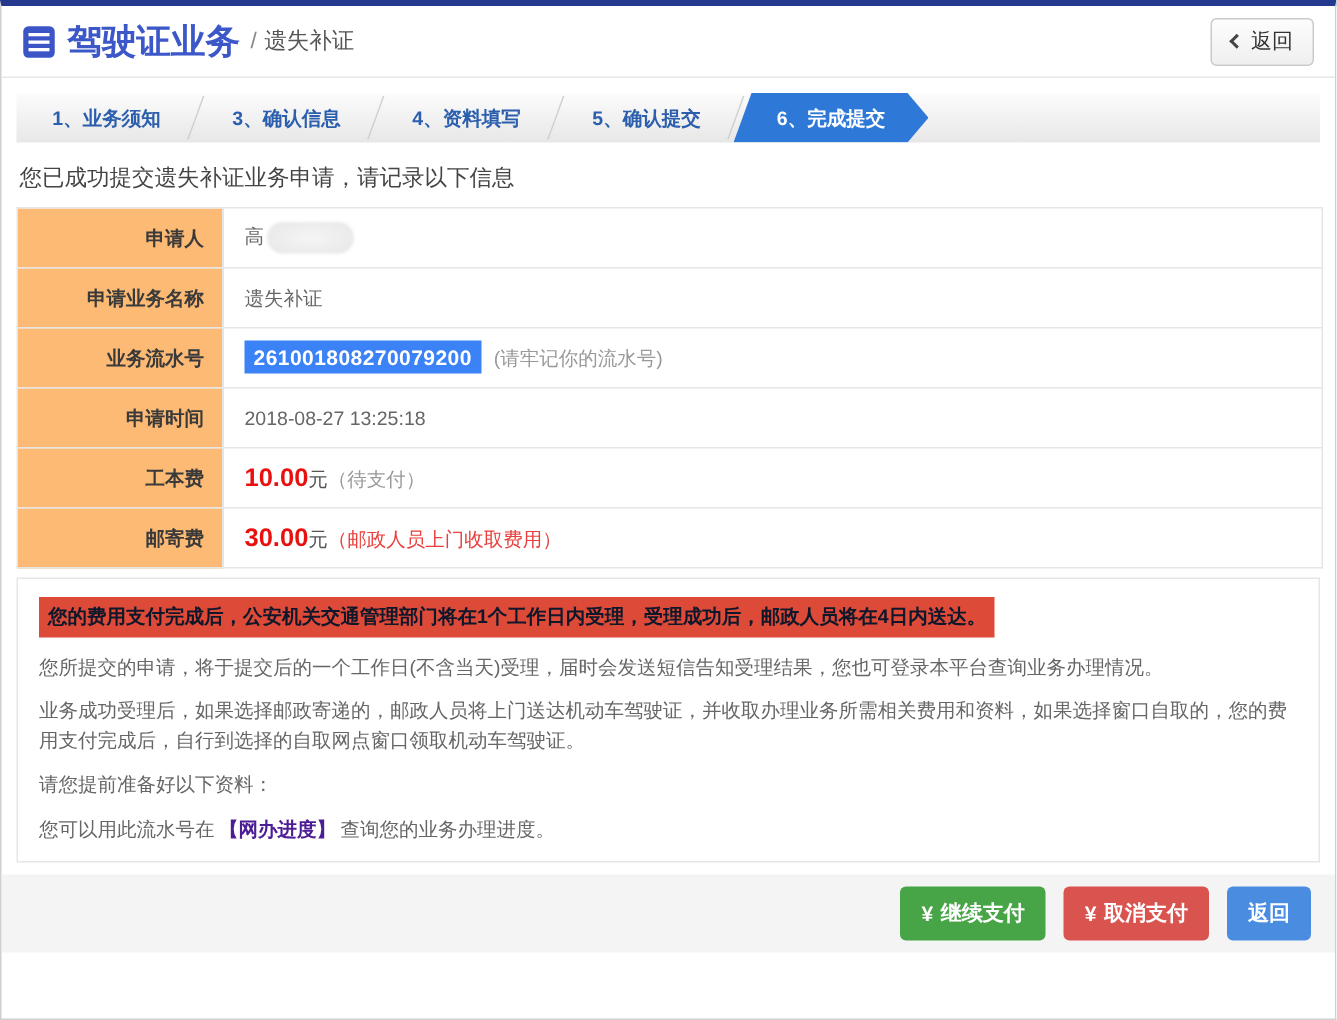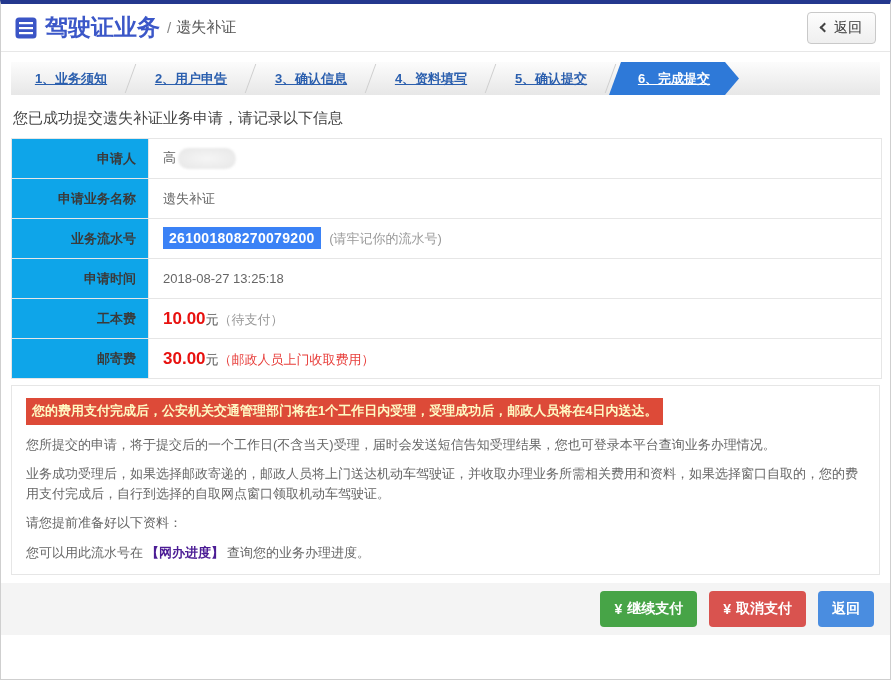--- a/index.html
+++ b/index.html
@@ -27,51 +27,51 @@
   }
   .chevron-left { width:7px; height:7px; border-left:2px solid #444; border-bottom:2px solid #444; transform:rotate(45deg); display:inline-block; }
 
   
   .steps {
     margin:10px 10px 0; height:33px; display:flex; align-items:stretch;
     background:linear-gradient(#fcfcfc,#e7e7e7);
   }
   .step {
     width:120px; display:flex; align-items:center; justify-content:center;
-    color:#2b5fae; font-weight:bold; font-size:13px; position:relative;text-decoration:underline;
+    color:#2b5fae; font-weight:bold; font-size:13px; position:relative;
   }
   .step .sep { position:absolute; right:0; top:2px; bottom:2px; width:1px; background:#cfcfcf; transform:skewX(-20deg); }
   .step.active {
     width:130px; background:#2e79d8; color:#fff;
     clip-path: polygon(12px 0, calc(100% - 14px) 0, 100% 50%, calc(100% - 14px) 100%, 0 100%);
     margin-left:-2px;
     text-align:center;
   }
 
   
   .success-msg { margin:14px 12px 10px; color:#444; font-size:15px; }
 
   table.info { width:871px; margin:0 10px; border-collapse:collapse; table-layout:fixed; }
   table.info td { border:1px solid #e6e6e6; height:40px; font-size:13px; vertical-align:middle; }
-  td.lbl { width:137px; background:#0ea5e9; text-align:right; padding-right:12px; color:#3a3a3a; font-weight:bold; }
+  td.lbl { width:137px; background:#fdba74; text-align:right; padding-right:12px; color:#3a3a3a; font-weight:bold; }
   td.val { padding-left:14px; color:#666; }
   .redact-blob {
     display:inline-block; width:58px; height:21px; margin-left:2px; vertical-align:middle;
     background:radial-gradient(#f5f5f5,#e6e6e6); border-radius:12px; filter:blur(1px);
   }
   .serial-badge { background:#3b82f6; color:#fff; font-weight:bold; padding:3px 6px; font-size:14px; letter-spacing:.3px;margin-top:32px; }
   .serial-hint { color:#999; margin-left:5px; }
   .price { color:#e8110f; font-weight:bold; font-size:17px; }
   .unit  { color:#555; font-size:13px; }
   .note-gray { color:#999; font-size:13px; }
   .note-red  { color:#e8403d; font-size:13px; }
 
   
   .notice-box { margin:6px 10px 0; border:1px solid #e6e6e6; padding:12px 14px 12px; }
-  .banner { display:inline-block; background:#dd4a38; color:#fef9c3; font-weight:bold; font-size:13px; padding:5px 6px; line-height:1.3; }
+  .banner { display:inline-block; background:#dd4a38; color:#0f172a; font-weight:bold; font-size:13px; padding:5px 6px; line-height:1.3; }
   .notice-box p { margin:10px 0 0; color:#666; font-size:13px; line-height:1.5; }
   .progress-line { margin-top:26px; }
   .progress-link { color:#4c1d95; font-weight:bold; margin:0 3px; cursor:pointer; text-decoration:none; }
 
   
   .footer {
     margin-top:8px; background:#f4f4f4; height:52px;
     display:flex; align-items:center; justify-content:flex-end; gap:12px; padding:0 16px;
   }
   .btn { border:none; border-radius:4px; color:#fff; font-weight:bold; font-size:14px; padding:9px 14px; cursor:pointer; display:inline-flex; align-items:center; gap:5px; }
@@ -98,24 +98,20 @@
     <span class="hdr-sub">遗失补证</span>
     <button class="back-btn">
       <span class="chevron-left"></span>
       <span>返回</span>
     </button>
   </div>
 
   <div class="steps">
     <div class="step">
       <span>1、业务须知</span>
-        <span class="sep"></span>
-    </div>
-    <div class="step">
-      <span>2、用户申告</span>
         <span class="sep"></span>
     </div>
     <div class="step">
       <span>3、确认信息</span>
         <span class="sep"></span>
     </div>
     <div class="step">
       <span>4、资料填写</span>
         <span class="sep"></span>
     </div>

